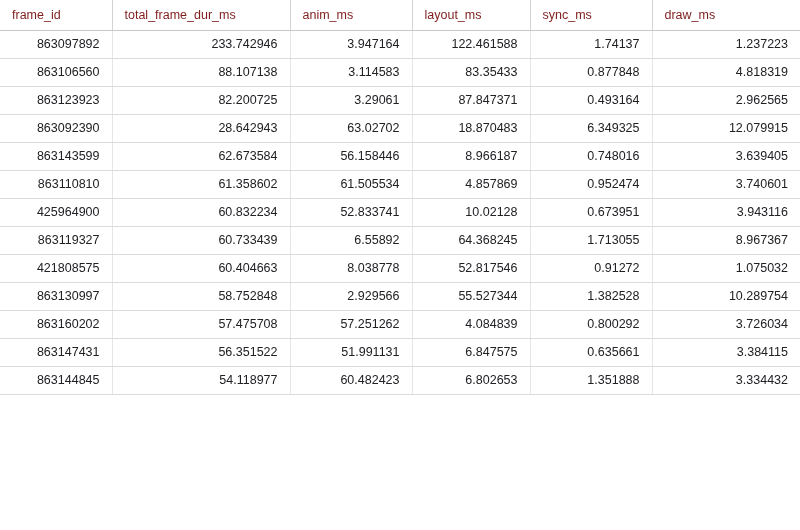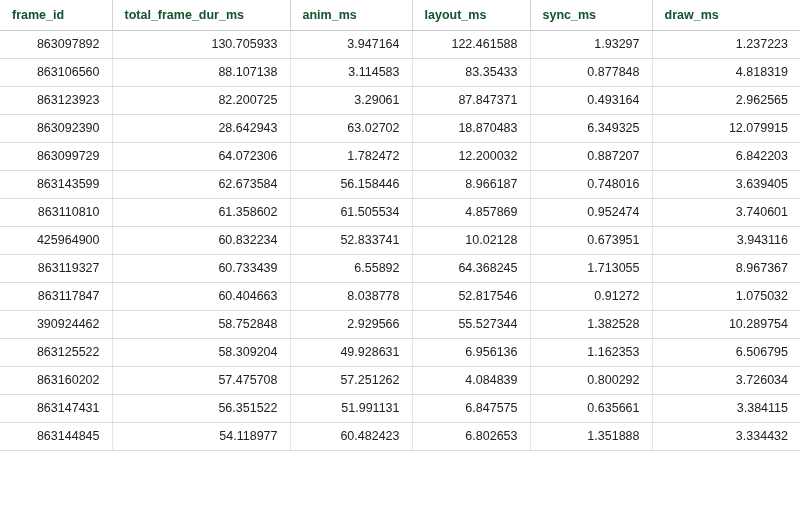--- a/index.html
+++ b/index.html
@@ -33,22 +33,22 @@
     line-height: 1;
     padding: 0;
     height: 27px;
     vertical-align: middle;
     white-space: nowrap;
     overflow: hidden;
     text-overflow: ellipsis;
   }
   table.data-grid thead th {
     height: 30px;
-    font-weight: 700;
-    color: #14532d;
+    font-weight: 400;
+    color: #7f1d1d;
     background: #ffffff;
     border-bottom: 1px solid #c6c8ca;
     text-align: left;
     padding-left: 12px;
     padding-right: 10px;
   }
   table.data-grid tbody td {
     text-align: right;
     padding-right: 12px;
     color: #202124;
@@ -89,24 +89,24 @@
         <th>total_frame_dur_ms</th>
         <th>anim_ms</th>
         <th>layout_ms</th>
         <th>sync_ms</th>
         <th>draw_ms</th>
       </tr>
     </thead>
     <tbody>
       <tr>
         <td>863097892</td>
-        <td>130.705933</td>
+        <td>233.742946</td>
         <td>3.947164</td>
         <td>122.461588</td>
-        <td>1.93297</td>
+        <td>1.74137</td>
         <td>1.237223</td>
       </tr>
       <tr>
         <td>863106560</td>
         <td>88.107138</td>
         <td>3.114583</td>
         <td>83.35433</td>
         <td>0.877848</td>
         <td>4.818319</td>
       </tr>
@@ -120,28 +120,20 @@
       </tr>
       <tr>
         <td>863092390</td>
         <td>28.642943</td>
         <td>63.02702</td>
         <td>18.870483</td>
         <td>6.349325</td>
         <td>12.079915</td>
       </tr>
       <tr>
-        <td>863099729</td>
-        <td>64.072306</td>
-        <td>1.782472</td>
-        <td>12.200032</td>
-        <td>0.887207</td>
-        <td>6.842203</td>
-      </tr>
-      <tr>
         <td>863143599</td>
         <td>62.673584</td>
         <td>56.158446</td>
         <td>8.966187</td>
         <td>0.748016</td>
         <td>3.639405</td>
       </tr>
       <tr>
         <td>863110810</td>
         <td>61.358602</td>
@@ -160,42 +152,34 @@
       </tr>
       <tr>
         <td>863119327</td>
         <td>60.733439</td>
         <td>6.55892</td>
         <td>64.368245</td>
         <td>1.713055</td>
         <td>8.967367</td>
       </tr>
       <tr>
-        <td>863117847</td>
+        <td>421808575</td>
         <td>60.404663</td>
         <td>8.038778</td>
         <td>52.817546</td>
         <td>0.91272</td>
         <td>1.075032</td>
       </tr>
       <tr>
-        <td>390924462</td>
+        <td>863130997</td>
         <td>58.752848</td>
         <td>2.929566</td>
         <td>55.527344</td>
         <td>1.382528</td>
         <td>10.289754</td>
-      </tr>
-      <tr>
-        <td>863125522</td>
-        <td>58.309204</td>
-        <td>49.928631</td>
-        <td>6.956136</td>
-        <td>1.162353</td>
-        <td>6.506795</td>
       </tr>
       <tr>
         <td>863160202</td>
         <td>57.475708</td>
         <td>57.251262</td>
         <td>4.084839</td>
         <td>0.800292</td>
         <td>3.726034</td>
       </tr>
       <tr>

